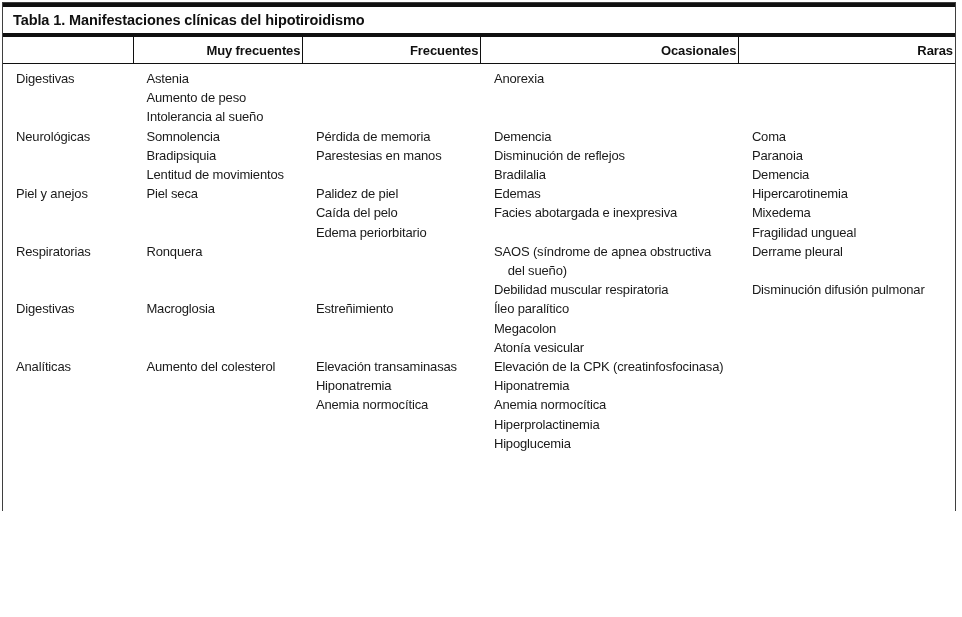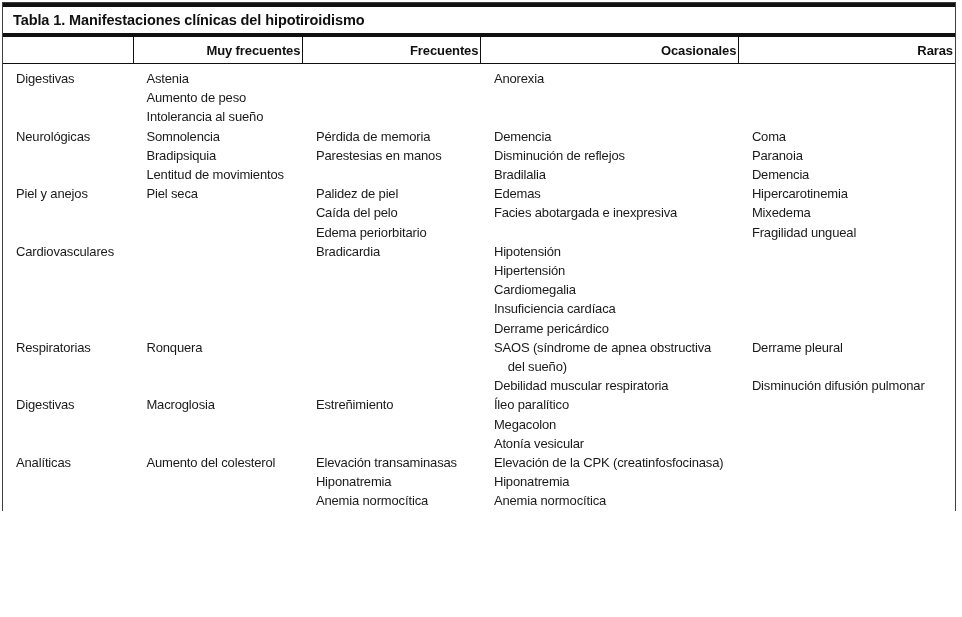--- a/index.html
+++ b/index.html
@@ -161,37 +161,20 @@
               <div class="line">Facies abotargada e inexpresiva</div>
             </td>
             <td>
               <div class="line">Hipercarotinemia</div>
               <div class="line">Mixedema</div>
               <div class="line">Fragilidad ungueal</div>
             </td>
           </tr>
           <tr>
             <td>
-              <div class="line">Cardiovasculares</div>
-            </td>
-            <td></td>
-            <td>
-              <div class="line">Bradicardia</div>
-            </td>
-            <td>
-              <div class="line">Hipotensión</div>
-              <div class="line">Hipertensión</div>
-              <div class="line">Cardiomegalia</div>
-              <div class="line">Insuficiencia cardíaca</div>
-              <div class="line">Derrame pericárdico</div>
-            </td>
-            <td></td>
-          </tr>
-          <tr>
-            <td>
               <div class="line">Respiratorias</div>
             </td>
             <td>
               <div class="line">Ronquera</div>
             </td>
             <td></td>
             <td>
               <div class="line">SAOS (síndrome de apnea obstructiva</div>
               <div class="line">    del sueño)</div>
               <div class="line">Debilidad muscular respiratoria</div>

